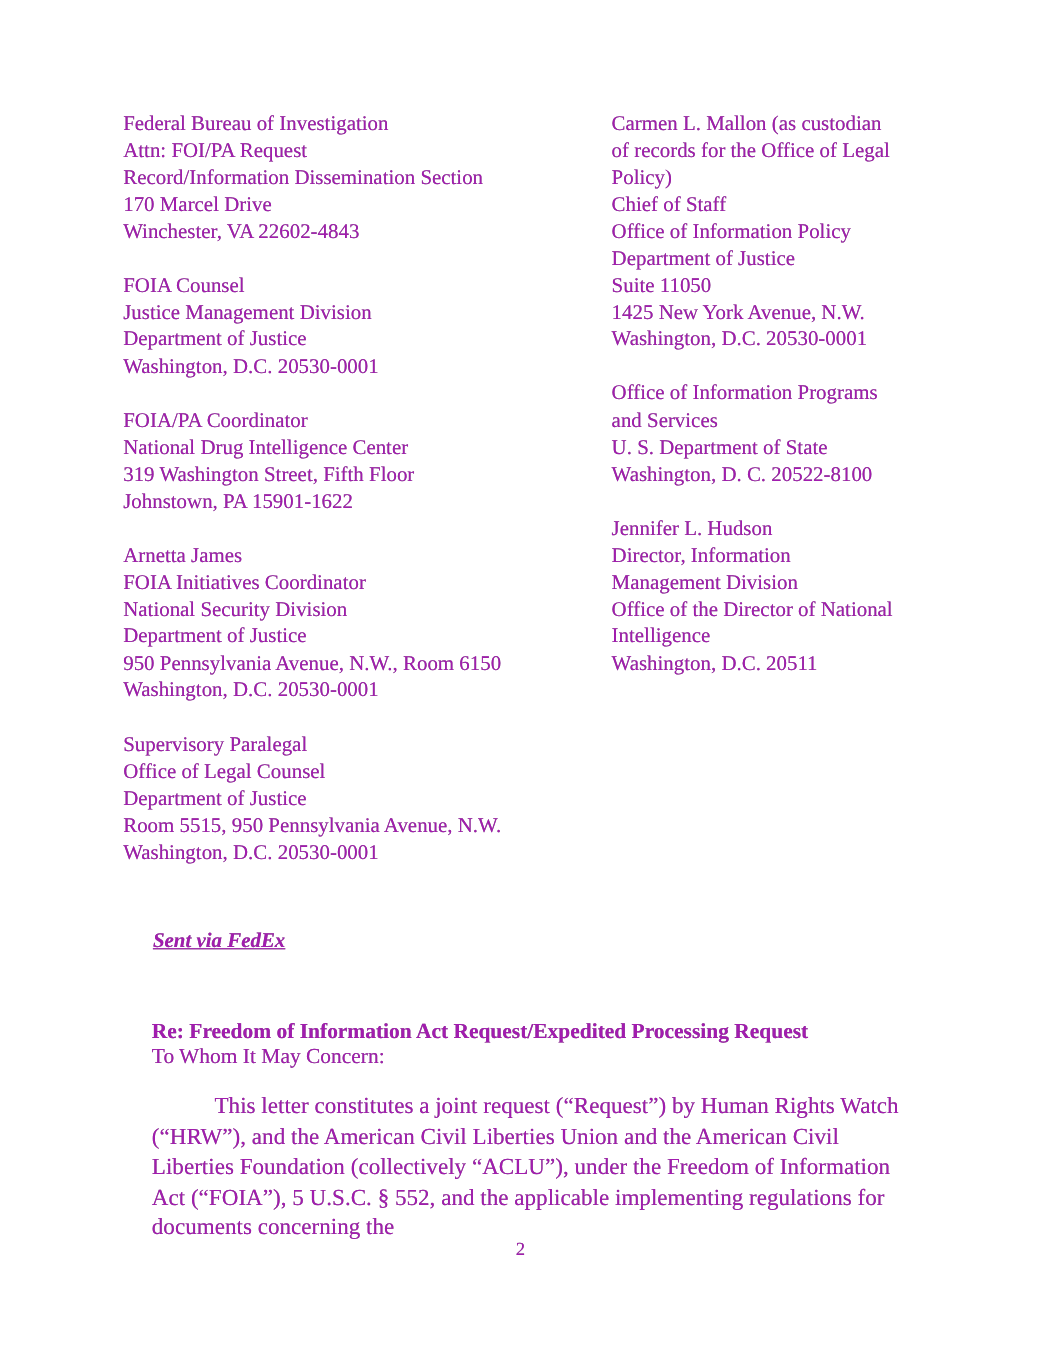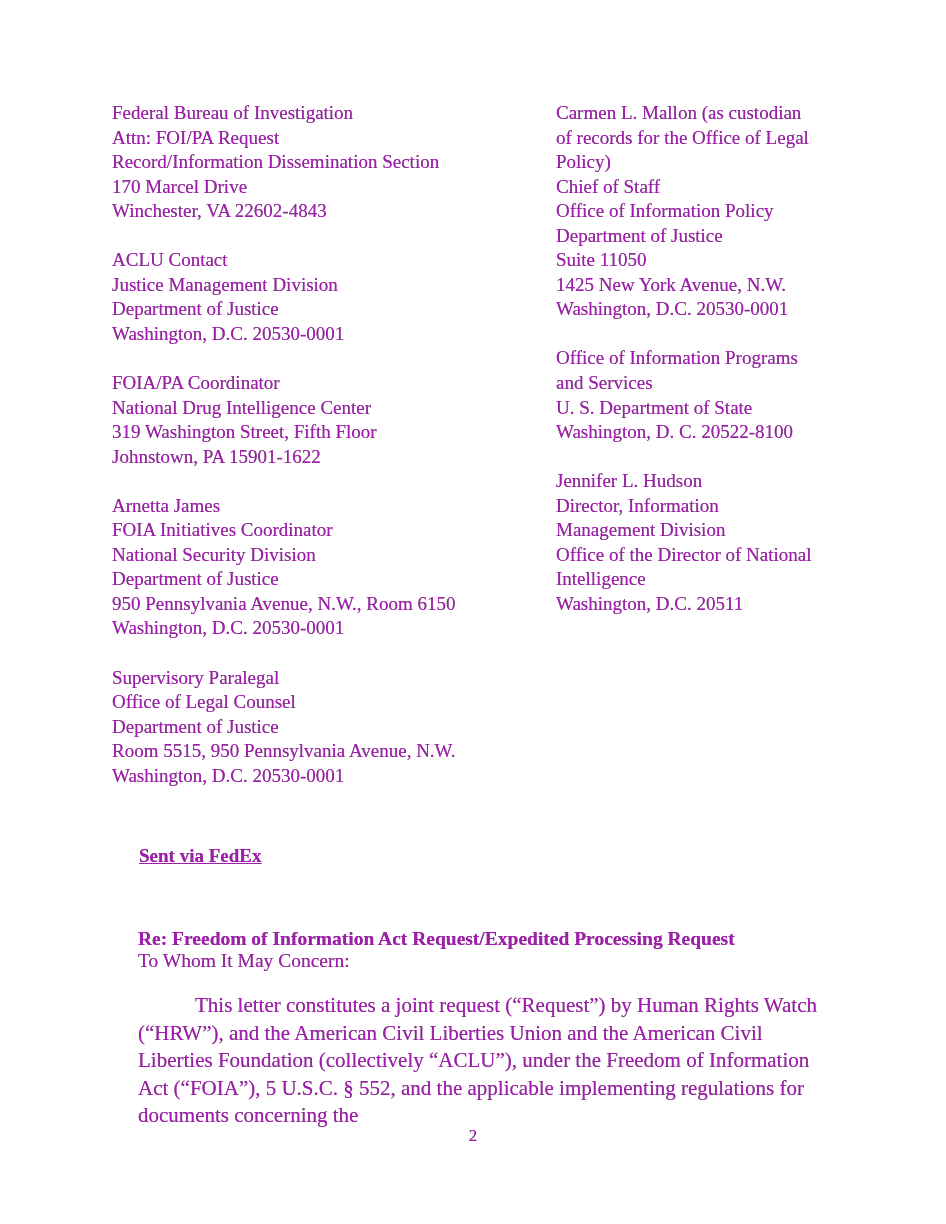--- a/index.html
+++ b/index.html
@@ -26,20 +26,21 @@
   }
   .col-left  { left: 112px; }
   .col-right { left: 556px; }
   .address-block + .address-block { margin-top: 24.55px; }
   .sent-via {
     position: absolute;
     left: 139px;
     top: 845px;
     font-size: 19px;
     font-weight: bold;
+    font-style: italic;
     text-decoration: underline;
   }
   .subject {
     position: absolute;
     left: 138px;
     top: 906px;
     font-size: 19.5px;
     font-weight: bold;
     margin-top: 22px;
   }
@@ -73,21 +74,21 @@
 <div class="page">
   <div class="address-col col-left">
       <div class="address-block">
         <div class="address-line">Federal Bureau of Investigation</div>
         <div class="address-line">Attn: FOI/PA Request</div>
         <div class="address-line">Record/Information Dissemination Section</div>
         <div class="address-line">170 Marcel Drive</div>
         <div class="address-line">Winchester, VA 22602-4843</div>
       </div>
       <div class="address-block">
-        <div class="address-line">ACLU Contact</div>
+        <div class="address-line">FOIA Counsel</div>
         <div class="address-line">Justice Management Division</div>
         <div class="address-line">Department of Justice</div>
         <div class="address-line">Washington, D.C. 20530-0001</div>
       </div>
       <div class="address-block">
         <div class="address-line">FOIA/PA Coordinator</div>
         <div class="address-line">National Drug Intelligence Center</div>
         <div class="address-line">319 Washington Street, Fifth Floor</div>
         <div class="address-line">Johnstown, PA 15901-1622</div>
       </div>

